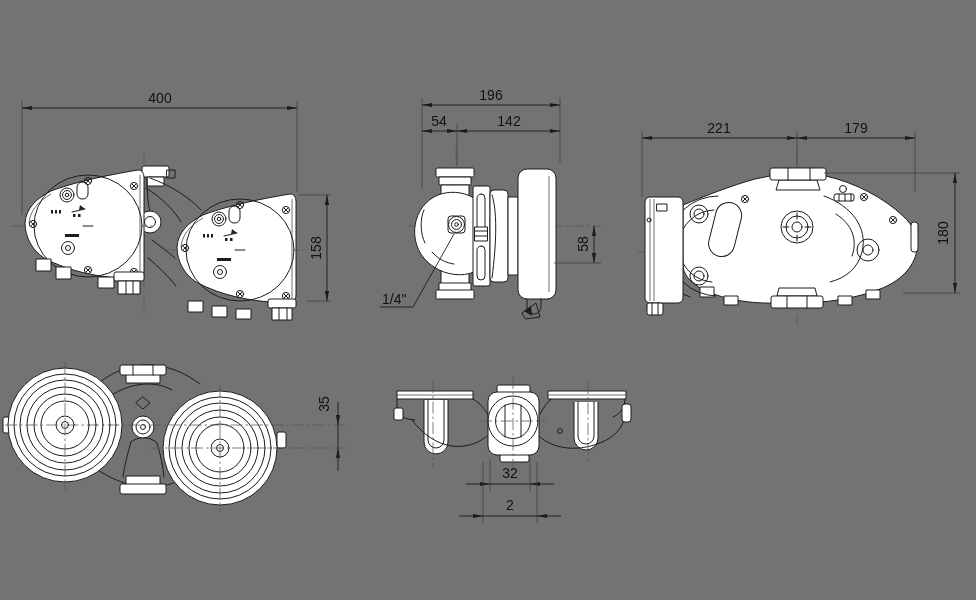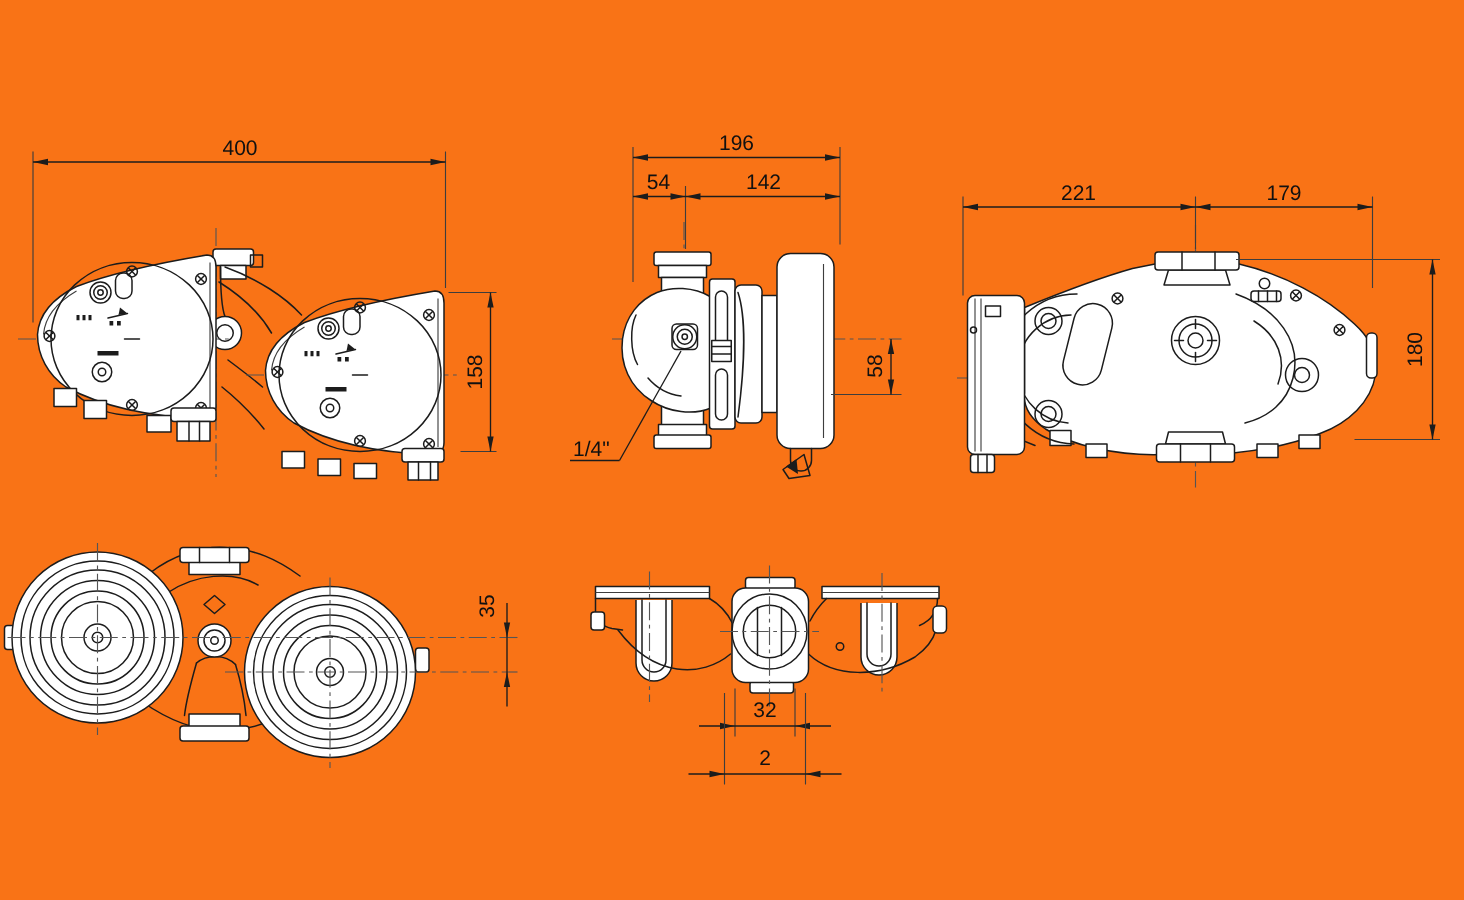--- a/index.html
+++ b/index.html
@@ -1,16 +1,16 @@
 <!DOCTYPE html>
 <html><head>
 <meta charset="utf-8">
 <style>
   html,body{margin:0;padding:0;background:#ffffff;}
-  .page{width:976px;height:600px;background:#f97316;position:relative;overflow:hidden;}
+  .page{width:976px;height:600px;background:#737373;position:relative;overflow:hidden;}
   svg{display:block;}
   .s  {stroke:#1c1c1c;stroke-width:1;fill:none;stroke-linecap:round;stroke-linejoin:round;}
   .sw {stroke:#1c1c1c;stroke-width:1;fill:#ffffff;stroke-linejoin:round;}
   .thin{stroke:#3d3d3d;stroke-width:.75;fill:none;}
   .cl {stroke:#555555;stroke-width:.75;fill:none;stroke-dasharray:12 3 2.5 3;}
   .ext{stroke:#3d3d3d;stroke-width:.75;fill:none;}
   .dl {stroke:#1c1c1c;stroke-width:.9;fill:none;}
   .ar {fill:#1c1c1c;stroke:none;}
   .fb {fill:#1c1c1c;stroke:none;}
   text.dim{font-family:"Liberation Sans","DejaVu Sans",sans-serif;font-size:14px;fill:#111111;text-anchor:middle;}

